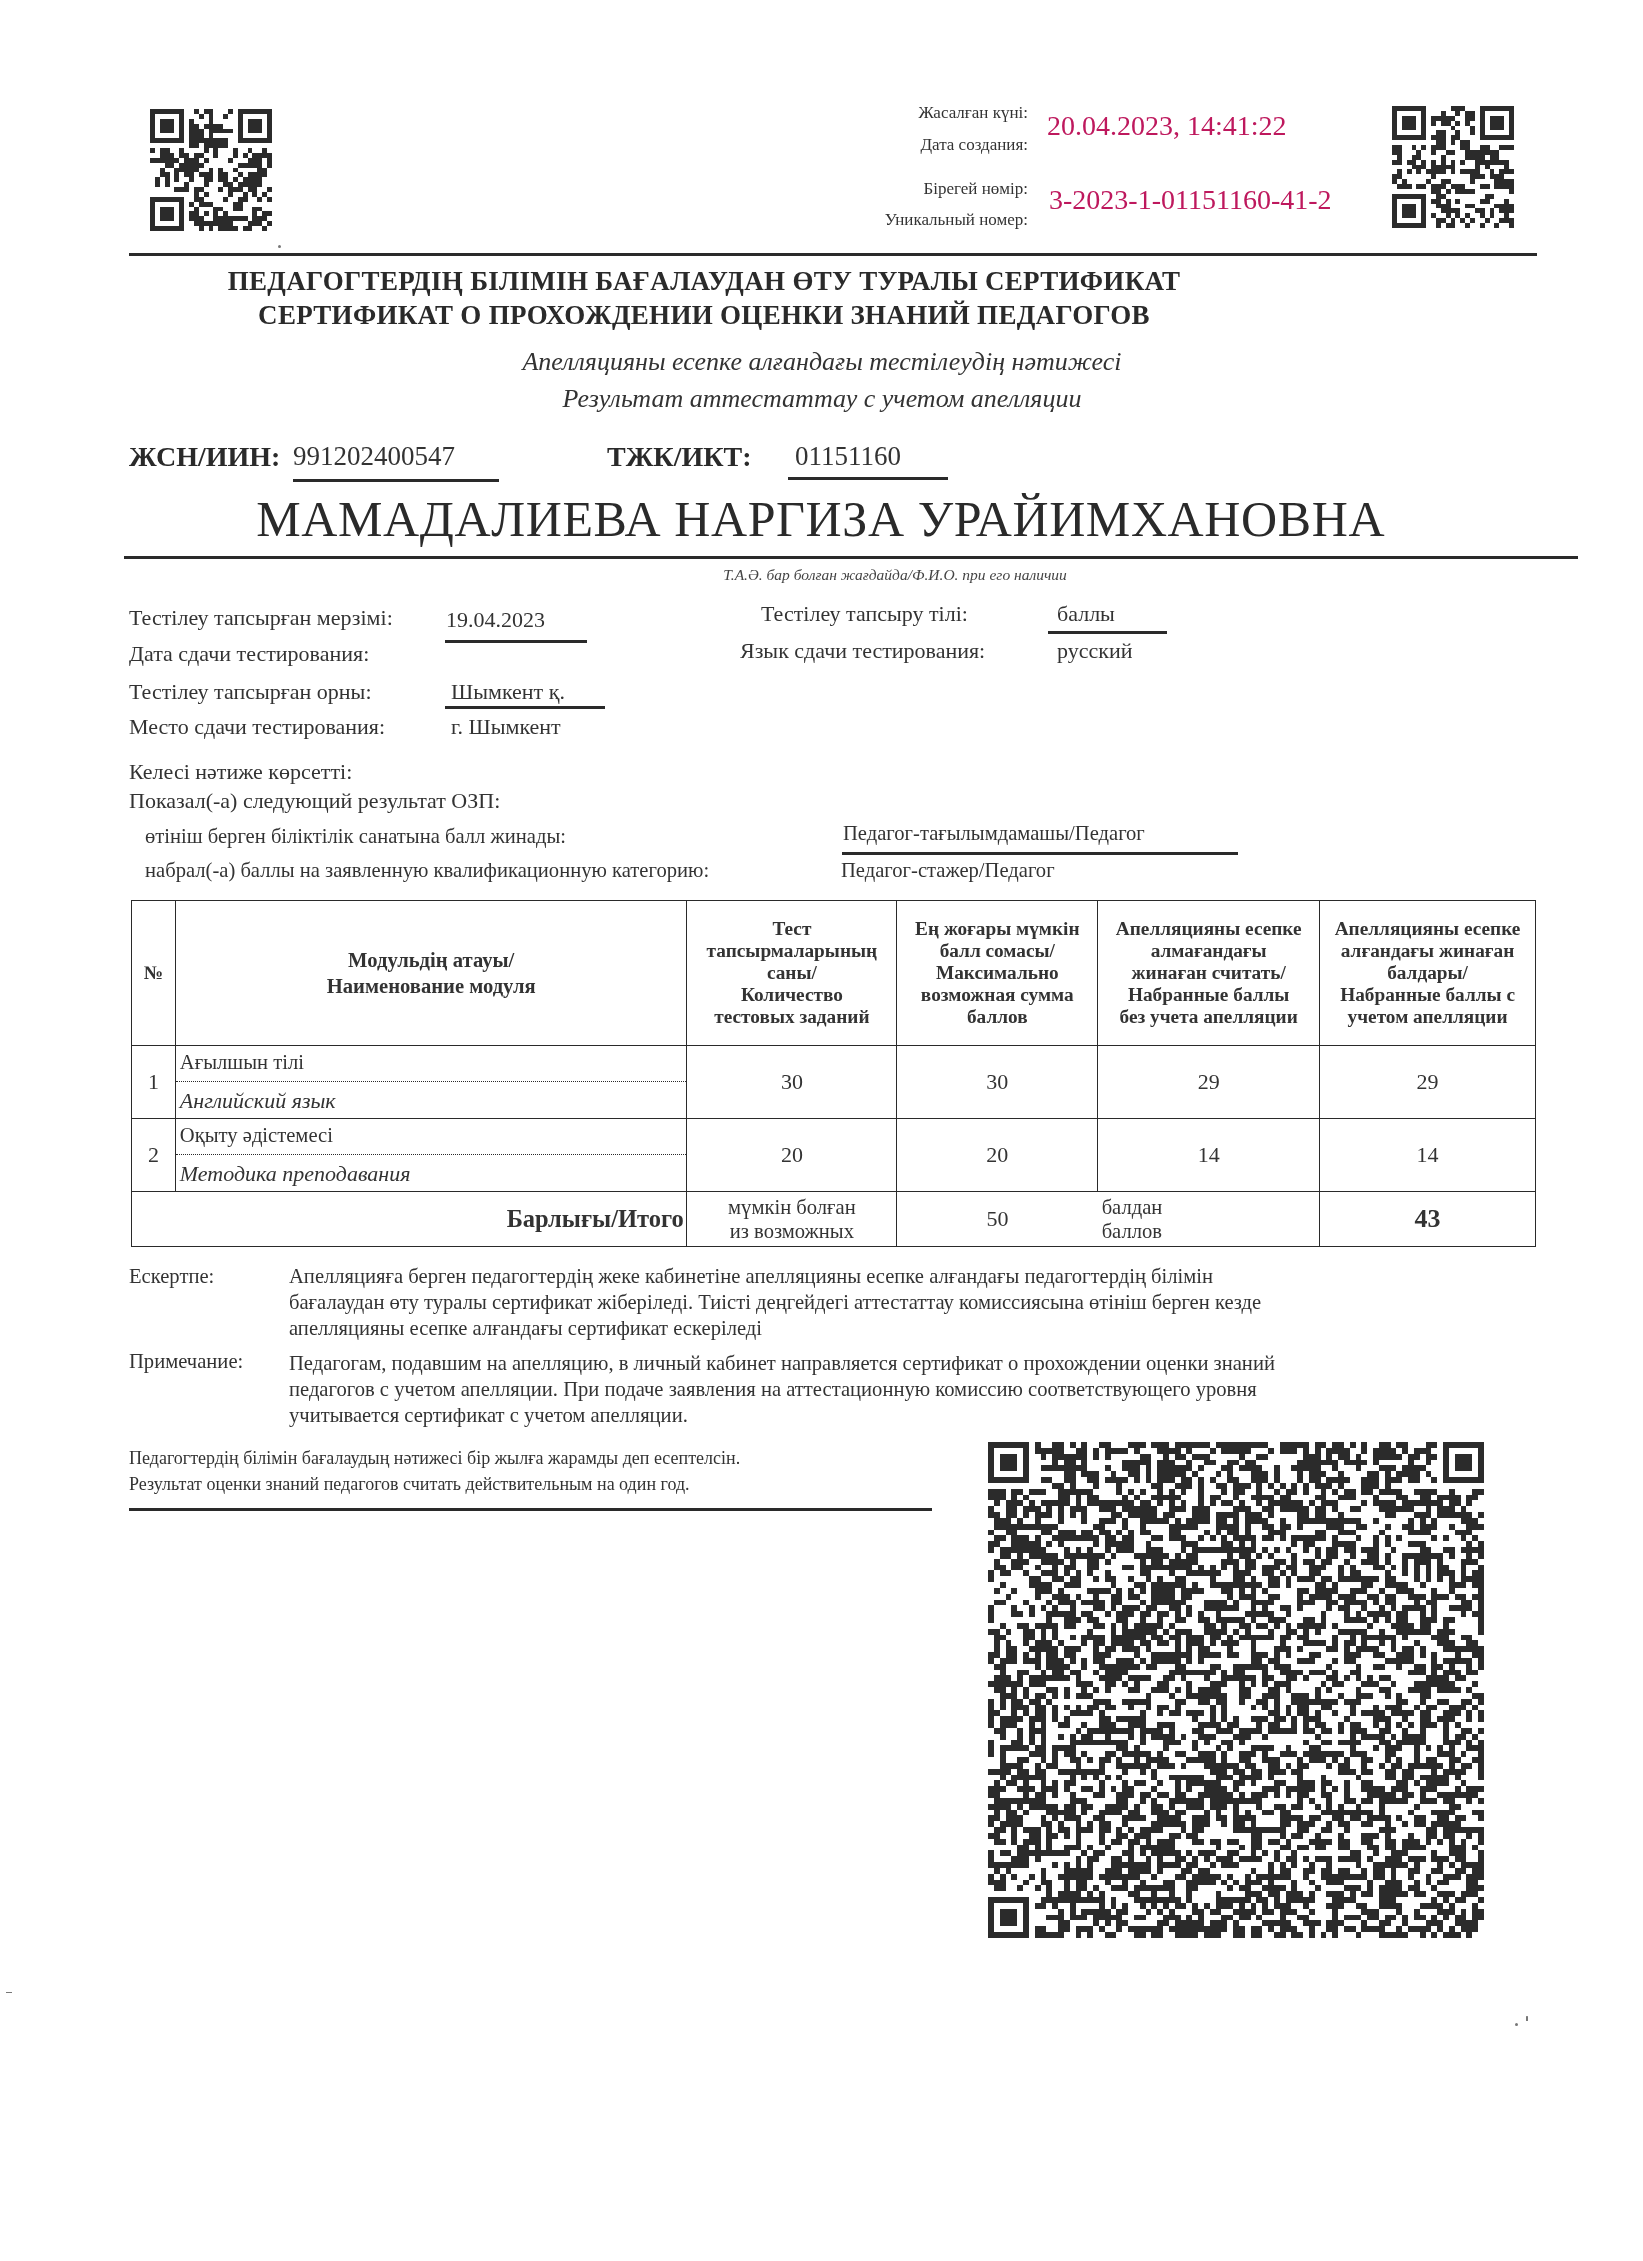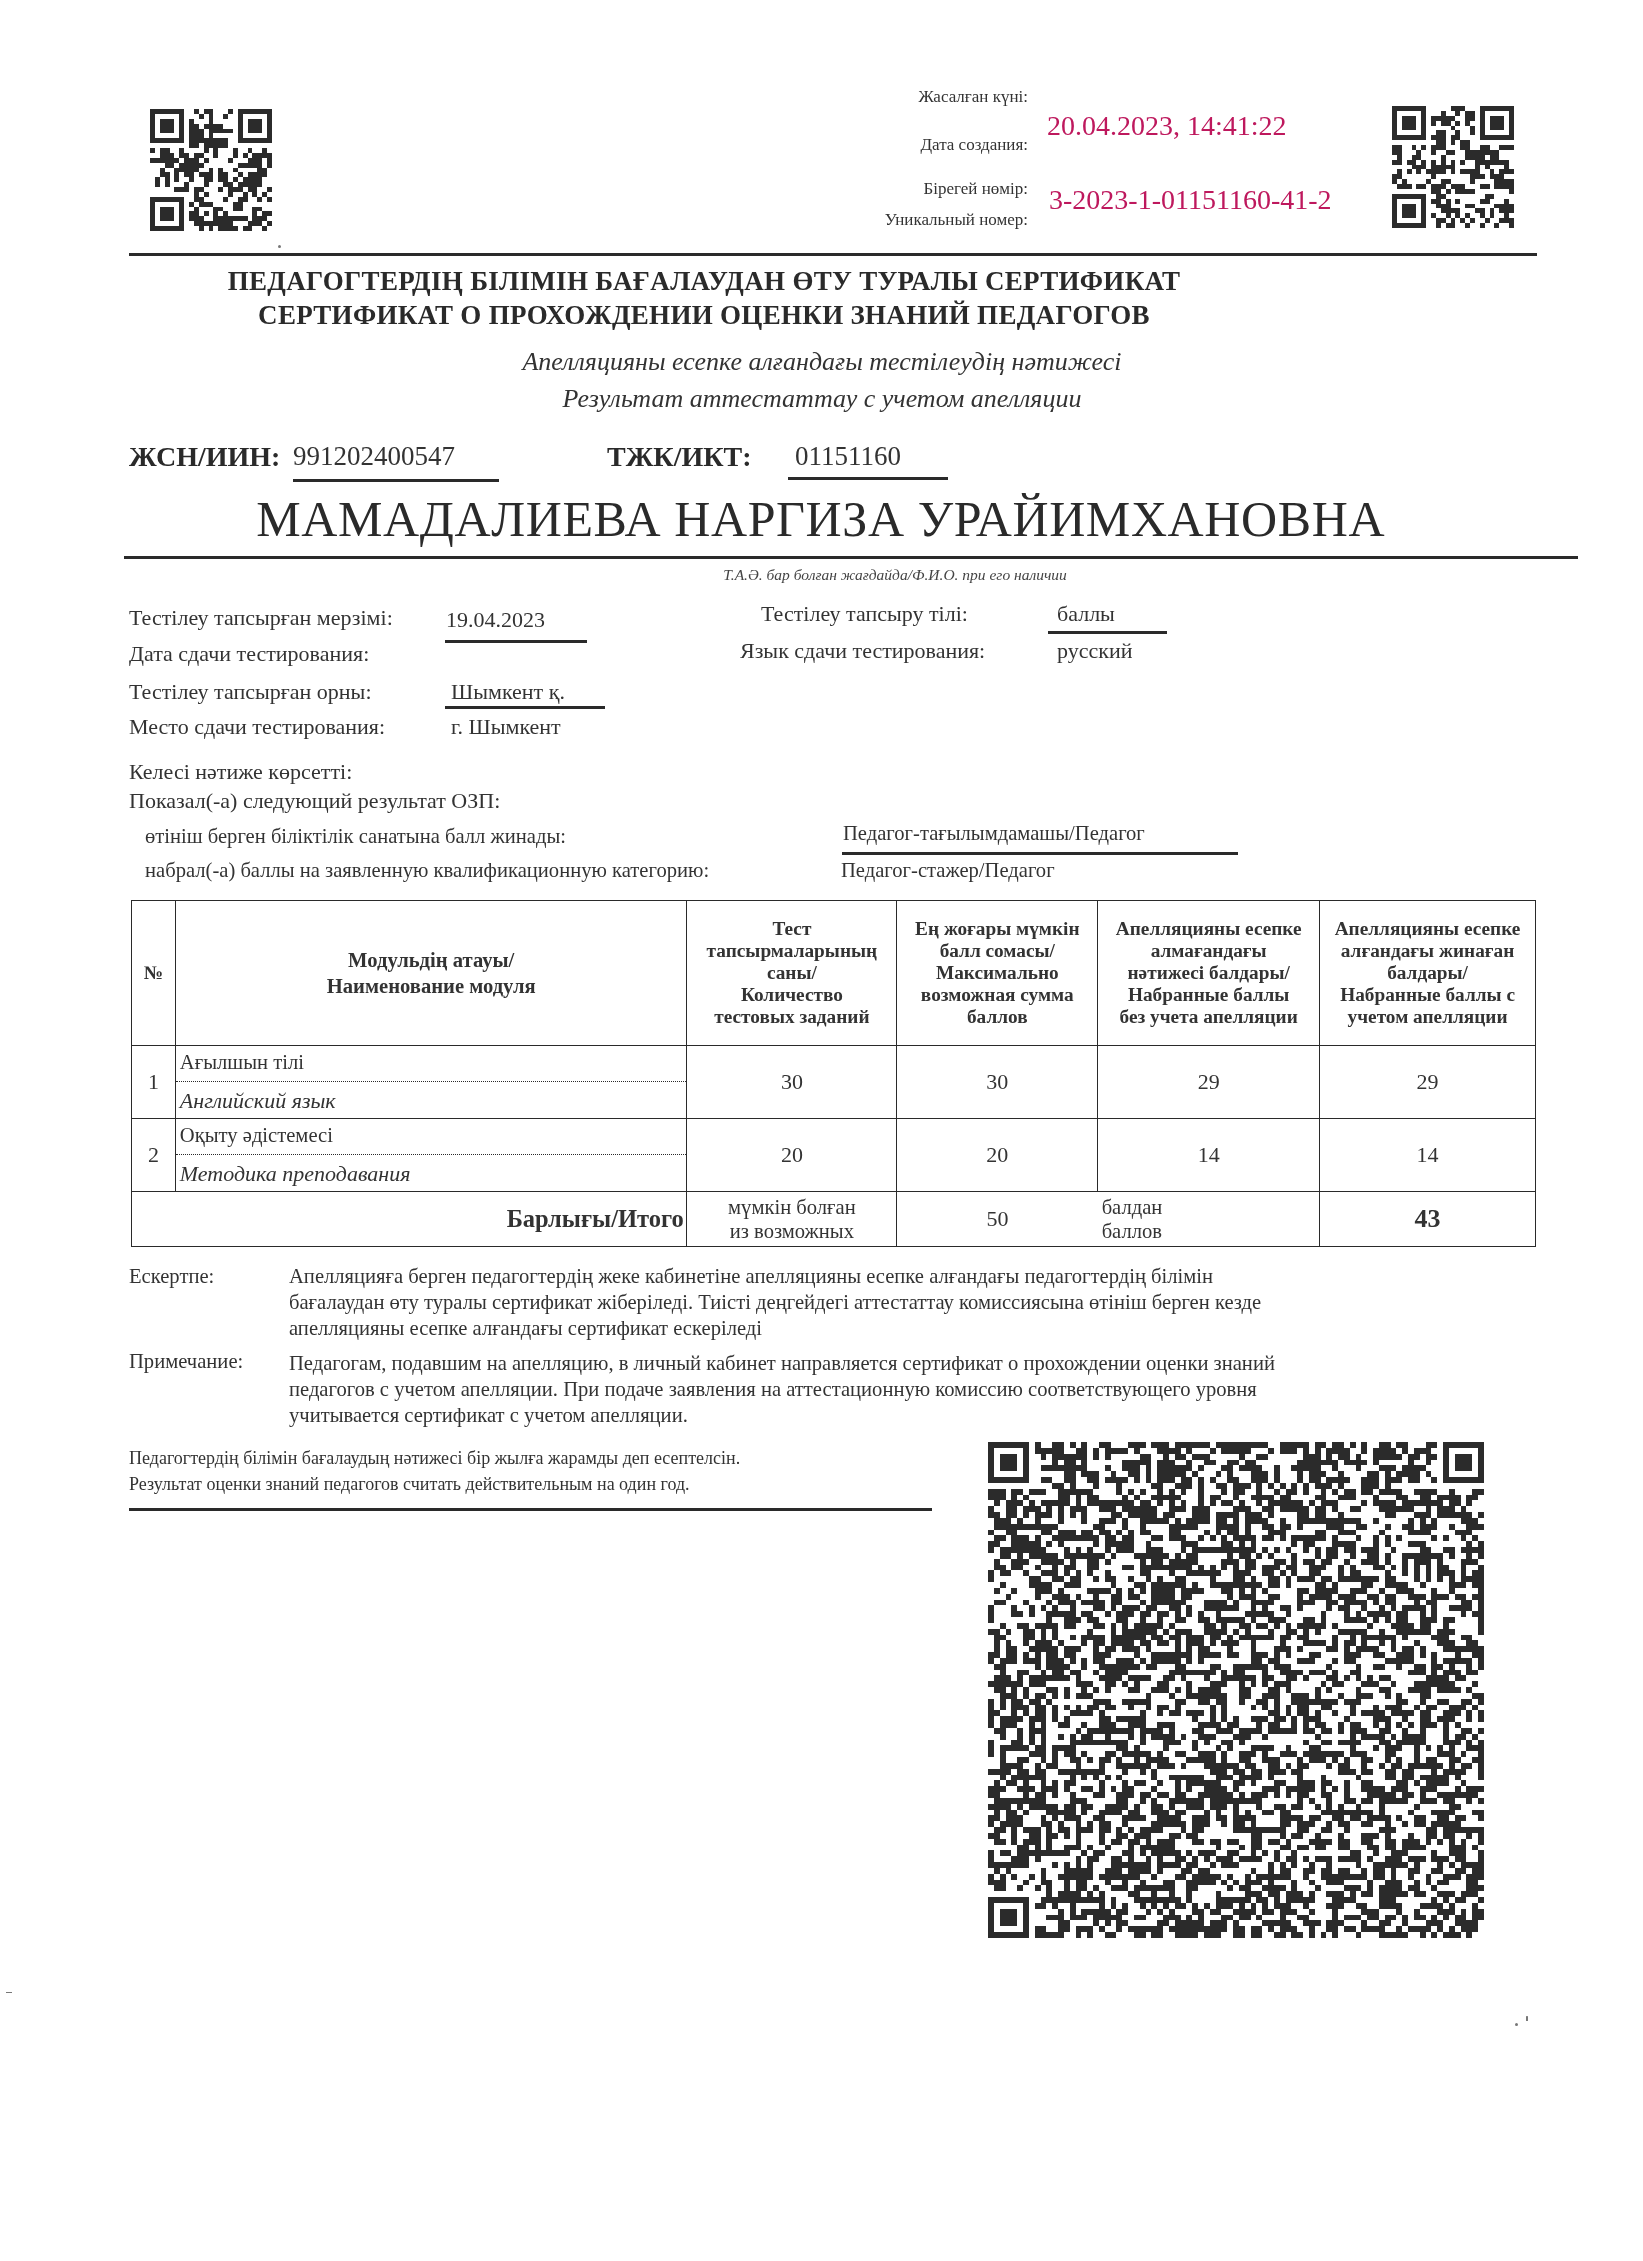--- a/index.html
+++ b/index.html
@@ -79,21 +79,21 @@
       </g>
       <g>
         <rect x="0" y="18" width="7" height="7" fill="#2b2b2b"></rect>
         <rect x="1" y="19" width="5" height="5" fill="#ffffff"></rect>
         <rect x="2" y="20" width="3" height="3" fill="#2b2b2b"></rect>
       </g>
     </svg>
 </div>
 <div class="speck" style="left:278px;top:245px;width:3.2px;height:3.2px;"></div>
 
-<div class="meta-label" style="left:838px;top:87px;width:190px;">Жасалған күні:</div>
+<div class="meta-label" style="left:838px;top:103px;width:190px;">Жасалған күні:</div>
 <div class="meta-label" style="left:838px;top:135px;width:190px;">Дата создания:</div>
 <div class="meta-value" style="left:1047px;top:110px;">20.04.2023, 14:41:22</div>
 
 <div class="meta-label" style="left:838px;top:179px;width:190px;">Бірегей нөмір:</div>
 <div class="meta-label" style="left:838px;top:210px;width:190px;">Уникальный номер:</div>
 <div class="meta-value" style="left:1049px;top:184px;">3-2023-1-01151160-41-2</div>
 
 <div class="qr" style="left:1392px;top:105px;width:122px;height:124px;">
   <svg class="qr-svg" viewBox="0 0 25 25" shape-rendering="crispEdges">
       <path d="M12 0h1v1h-1zM13 0h1v1h-1zM14 0h1v1h-1zM10 1h1v1h-1zM13 1h1v1h-1zM15 1h1v1h-1zM16 1h1v1h-1zM8 2h1v1h-1zM9 2h1v1h-1zM10 2h1v1h-1zM11 2h1v1h-1zM12 2h1v1h-1zM15 2h1v1h-1zM16 2h1v1h-1zM8 3h1v1h-1zM10 3h1v1h-1zM11 3h1v1h-1zM13 3h1v1h-1zM15 3h1v1h-1zM12 4h1v1h-1zM16 4h1v1h-1zM9 5h1v1h-1zM10 5h1v1h-1zM13 5h1v1h-1zM16 5h1v1h-1zM8 6h1v1h-1zM9 6h1v1h-1zM10 6h1v1h-1zM12 6h1v1h-1zM13 6h1v1h-1zM9 7h1v1h-1zM10 7h1v1h-1zM12 7h1v1h-1zM14 7h1v1h-1zM15 7h1v1h-1zM0 8h1v1h-1zM1 8h1v1h-1zM4 8h1v1h-1zM6 8h1v1h-1zM8 8h1v1h-1zM9 8h1v1h-1zM10 8h1v1h-1zM14 8h1v1h-1zM15 8h1v1h-1zM18 8h1v1h-1zM19 8h1v1h-1zM22 8h1v1h-1zM23 8h1v1h-1zM24 8h1v1h-1zM0 9h1v1h-1zM1 9h1v1h-1zM5 9h1v1h-1zM8 9h1v1h-1zM11 9h1v1h-1zM12 9h1v1h-1zM15 9h1v1h-1zM16 9h1v1h-1zM17 9h1v1h-1zM18 9h1v1h-1zM19 9h1v1h-1zM20 9h1v1h-1zM21 9h1v1h-1zM1 10h1v1h-1zM4 10h1v1h-1zM5 10h1v1h-1zM10 10h1v1h-1zM15 10h1v1h-1zM16 10h1v1h-1zM17 10h1v1h-1zM18 10h1v1h-1zM20 10h1v1h-1zM21 10h1v1h-1zM0 11h1v1h-1zM1 11h1v1h-1zM3 11h1v1h-1zM4 11h1v1h-1zM6 11h1v1h-1zM8 11h1v1h-1zM10 11h1v1h-1zM12 11h1v1h-1zM14 11h1v1h-1zM17 11h1v1h-1zM18 11h1v1h-1zM19 11h1v1h-1zM20 11h1v1h-1zM21 11h1v1h-1zM22 11h1v1h-1zM23 11h1v1h-1zM4 12h1v1h-1zM5 12h1v1h-1zM6 12h1v1h-1zM8 12h1v1h-1zM9 12h1v1h-1zM10 12h1v1h-1zM11 12h1v1h-1zM12 12h1v1h-1zM17 12h1v1h-1zM19 12h1v1h-1zM23 12h1v1h-1zM1 13h1v1h-1zM3 13h1v1h-1zM5 13h1v1h-1zM7 13h1v1h-1zM8 13h1v1h-1zM9 13h1v1h-1zM10 13h1v1h-1zM12 13h1v1h-1zM14 13h1v1h-1zM15 13h1v1h-1zM16 13h1v1h-1zM17 13h1v1h-1zM20 13h1v1h-1zM22 13h1v1h-1zM23 13h1v1h-1zM24 13h1v1h-1zM0 14h1v1h-1zM1 14h1v1h-1zM8 14h1v1h-1zM16 14h1v1h-1zM17 14h1v1h-1zM18 14h1v1h-1zM20 14h1v1h-1zM21 14h1v1h-1zM22 14h1v1h-1zM0 15h1v1h-1zM2 15h1v1h-1zM7 15h1v1h-1zM10 15h1v1h-1zM11 15h1v1h-1zM16 15h1v1h-1zM21 15h1v1h-1zM22 15h1v1h-1zM23 15h1v1h-1zM24 15h1v1h-1zM1 16h1v1h-1zM2 16h1v1h-1zM3 16h1v1h-1zM5 16h1v1h-1zM6 16h1v1h-1zM8 16h1v1h-1zM9 16h1v1h-1zM10 16h1v1h-1zM12 16h1v1h-1zM13 16h1v1h-1zM14 16h1v1h-1zM18 16h1v1h-1zM19 16h1v1h-1zM21 16h1v1h-1zM22 16h1v1h-1zM23 16h1v1h-1zM24 16h1v1h-1zM8 17h1v1h-1zM9 17h1v1h-1zM11 17h1v1h-1zM13 17h1v1h-1zM14 17h1v1h-1zM15 17h1v1h-1zM16 17h1v1h-1zM24 17h1v1h-1zM9 18h1v1h-1zM10 18h1v1h-1zM19 18h1v1h-1zM20 18h1v1h-1zM8 19h1v1h-1zM9 19h1v1h-1zM11 19h1v1h-1zM13 19h1v1h-1zM18 19h1v1h-1zM19 19h1v1h-1zM23 19h1v1h-1zM9 20h1v1h-1zM10 20h1v1h-1zM11 20h1v1h-1zM15 20h1v1h-1zM16 20h1v1h-1zM21 20h1v1h-1zM22 20h1v1h-1zM23 20h1v1h-1zM24 20h1v1h-1zM10 21h1v1h-1zM11 21h1v1h-1zM12 21h1v1h-1zM13 21h1v1h-1zM17 21h1v1h-1zM18 21h1v1h-1zM20 21h1v1h-1zM22 21h1v1h-1zM23 21h1v1h-1zM24 21h1v1h-1zM8 22h1v1h-1zM11 22h1v1h-1zM13 22h1v1h-1zM15 22h1v1h-1zM18 22h1v1h-1zM20 22h1v1h-1zM23 22h1v1h-1zM9 23h1v1h-1zM10 23h1v1h-1zM12 23h1v1h-1zM14 23h1v1h-1zM16 23h1v1h-1zM19 23h1v1h-1zM22 23h1v1h-1zM23 23h1v1h-1zM24 23h1v1h-1zM9 24h1v1h-1zM11 24h1v1h-1zM12 24h1v1h-1zM15 24h1v1h-1zM18 24h1v1h-1zM21 24h1v1h-1zM24 24h1v1h-1z" fill="#2b2b2b"></path>
@@ -185,21 +185,21 @@
       <th>
         <div>Ең жоғары мүмкін</div>
         <div>балл сомасы/</div>
         <div>Максимально</div>
         <div>возможная сумма</div>
         <div>баллов</div>
       </th>
       <th>
         <div>Апелляцияны есепке</div>
         <div>алмағандағы</div>
-        <div>нәтижесі балдары/</div>
+        <div>жинаған считать/</div>
         <div>Набранные баллы</div>
         <div>без учета апелляции</div>
       </th>
       <th>
         <div>Апелляцияны есепке</div>
         <div>алғандағы жинаған</div>
         <div>балдары/</div>
         <div>Набранные баллы с</div>
         <div>учетом апелляции</div>
       </th>

